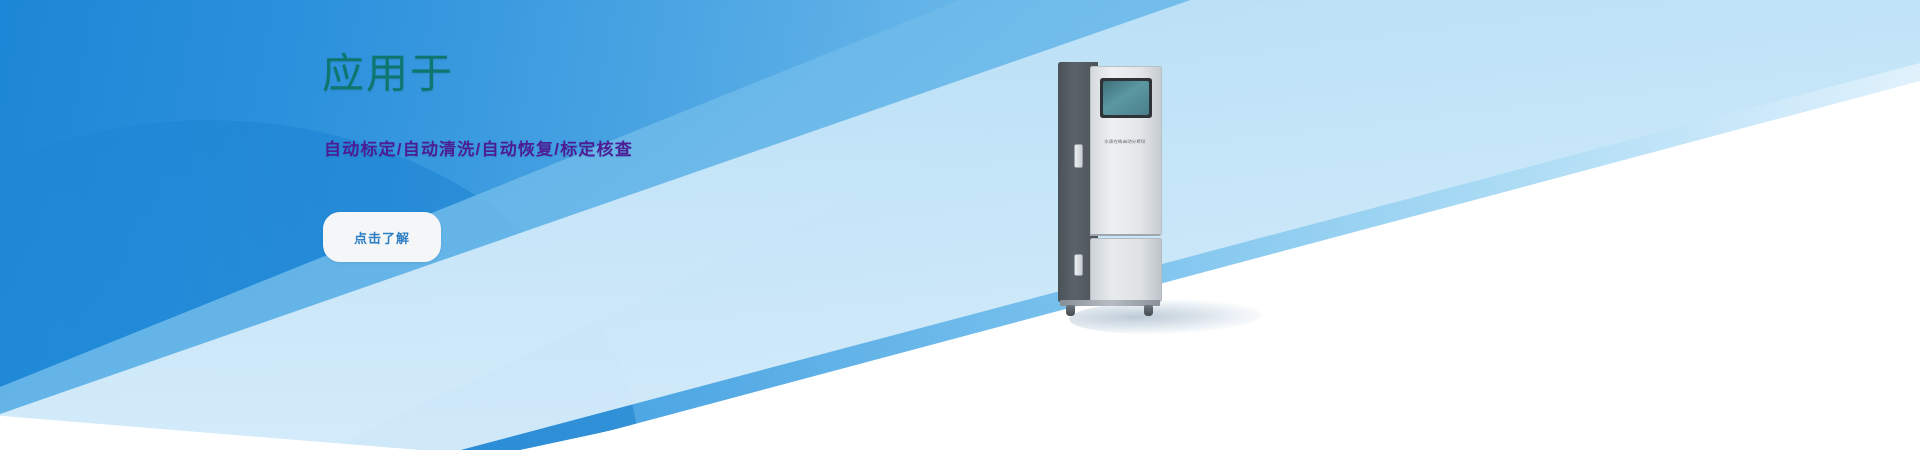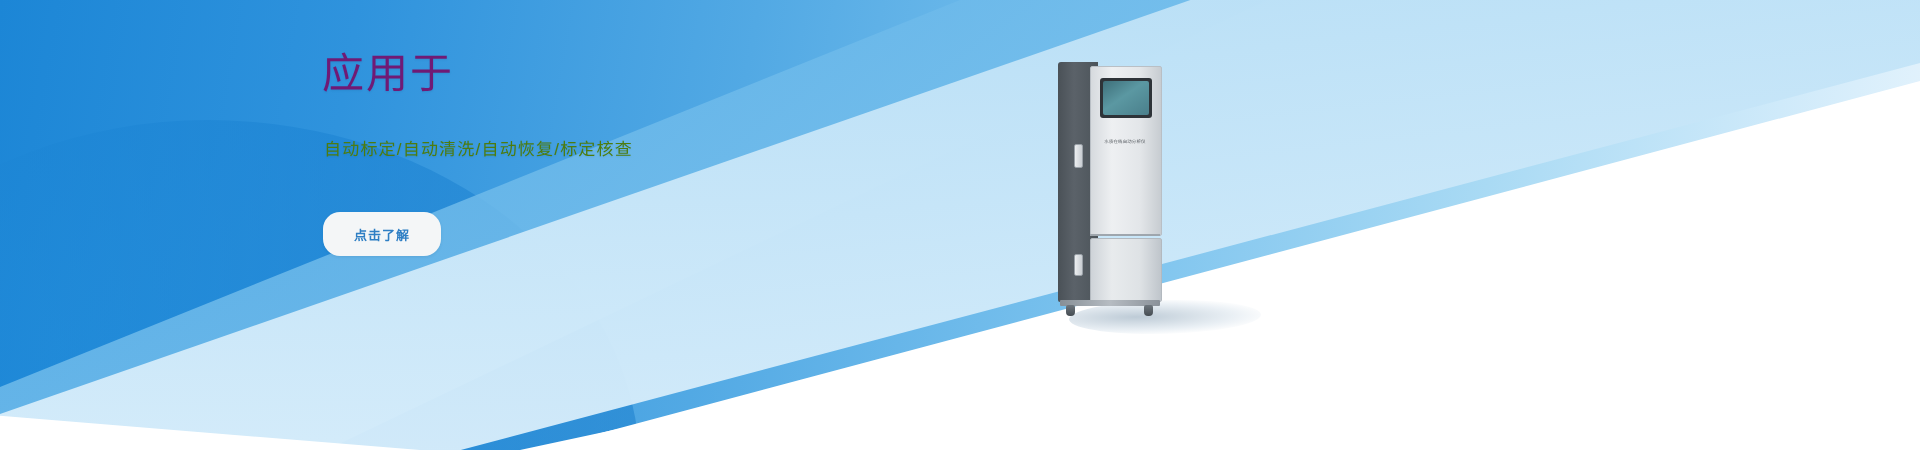--- a/index.html
+++ b/index.html
@@ -102,48 +102,48 @@
   
   .content {
     position: absolute;
     left: 322px;
     top: 46px;
     width: 620px;
     z-index: 6;
   }
 
   .headline {
-    color: #701a75;
+    color: #0f766e;
     font-size: 42px;
     line-height: 1.32;
     font-weight: 400;
     letter-spacing: 2px;
     margin: 0;
     text-shadow: 0 1px 2px rgba(20,80,130,.16);
     white-space: nowrap;
   }
 
   .subtitle {
     margin: 34px 0 0 2px;
-    color: #4d7c0f;
+    color: #4c1d95;
     font-size: 17px;
     letter-spacing: 1.2px;
-    font-weight: 400;
+    font-weight: 700;
     white-space: nowrap;
     text-shadow: 0 1px 2px rgba(20,80,130,.12);
   }
 
   .cta {
     display: inline-flex;
     align-items: center;
     justify-content: center;
     margin-top: 34px;
     margin-left: 1px;
     width: 118px;
-    height: 44px;
+    height: 50px;
     border: none;
     border-radius: 17px;
     background: #f4f6f7;
     color: #2f7fc4;
     font-family: Liberation Serif, serif;
     font-size: 13px;
     letter-spacing: 1px;
     font-weight: 700;
     cursor: pointer;
     box-shadow: 0 1px 3px rgba(15,70,120,.12);

